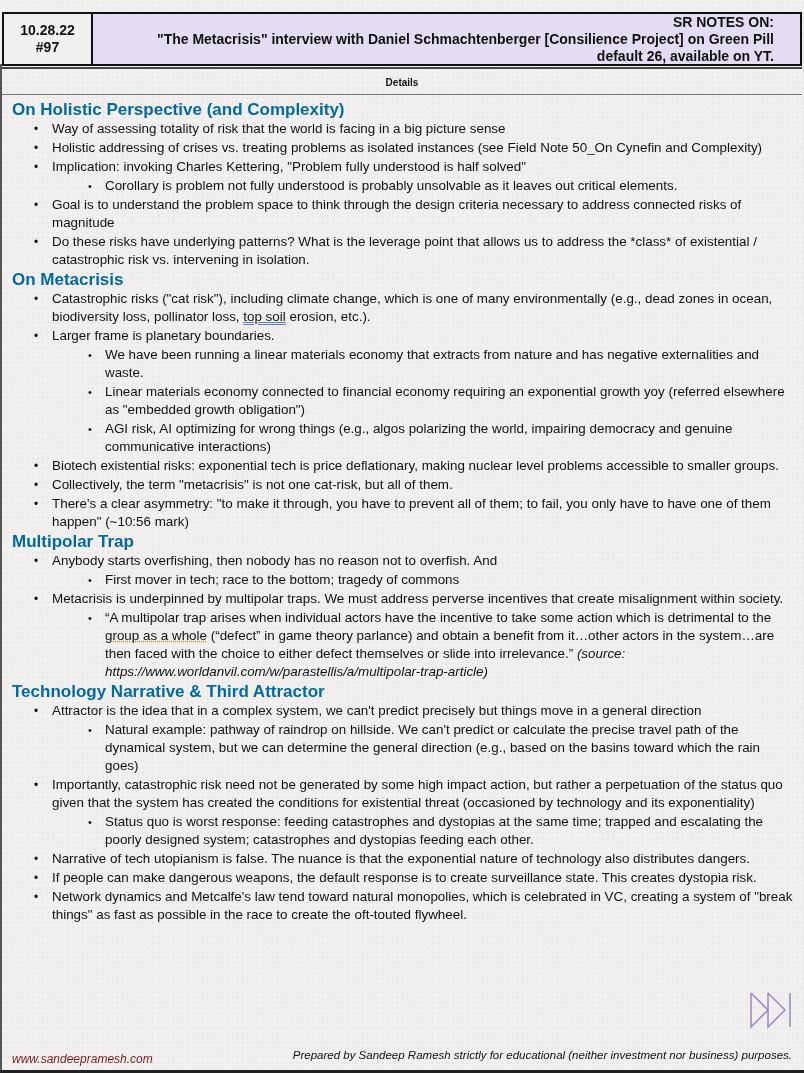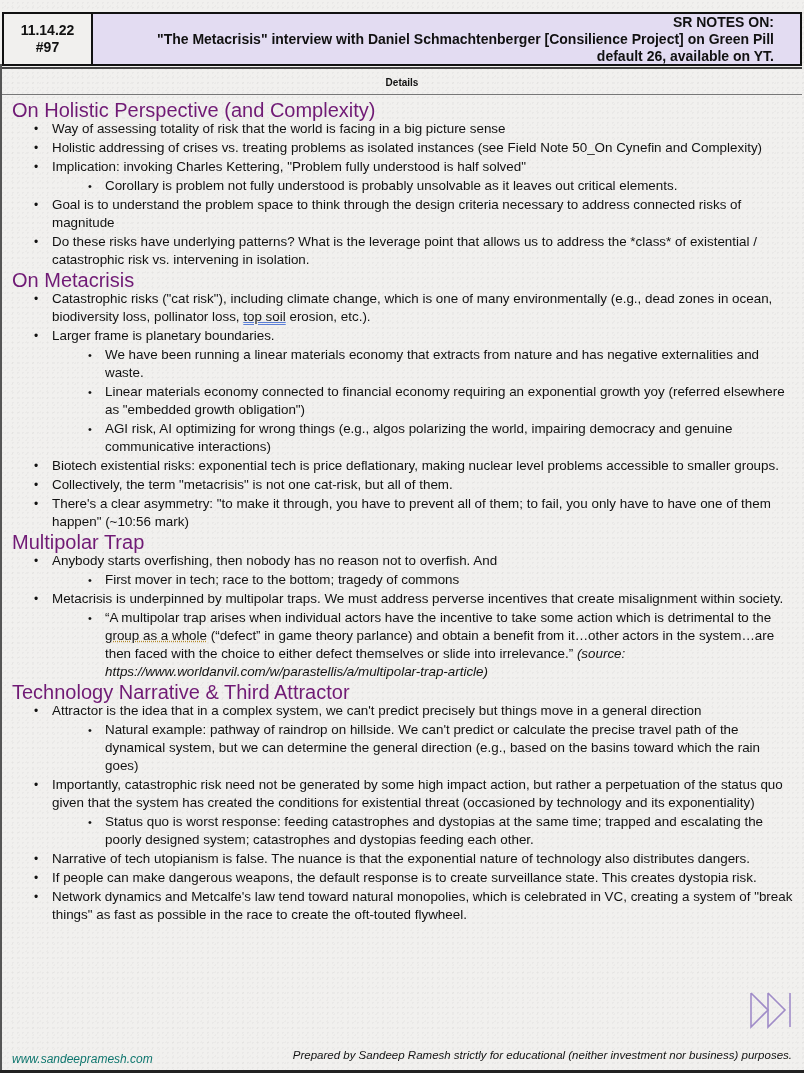--- a/index.html
+++ b/index.html
@@ -14,43 +14,43 @@
       font-family: "Liberation Sans", sans-serif;
       color: #111;
     }
     .frame-left { position: absolute; left: 0; top: 64px; width: 2px; height: 1006px; background: #555; }
     .frame-bottom { position: absolute; left: 0; bottom: 0; width: 804px; height: 3px; background: #222; }
     .header { position: absolute; left: 2px; top: 12px; width: 800px; height: 54px; display: flex; border: 2px solid #111; box-sizing: border-box; }
     .date-box { width: 87px; border-right: 2px solid #111; display: flex; flex-direction: column; align-items: center; justify-content: center; font-weight: bold; font-size: 14px; line-height: 17px; background: #f1f0ee; }
     .title-box { flex: 1; background: #e3dcf2; text-align: right; padding: 0 26px 0 6px; font-weight: bold; font-size: 14px; line-height: 17px; display: flex; flex-direction: column; justify-content: center; }
     .details-bar { position: absolute; left: 2px; top: 67px; width: 800px; height: 28px; border-bottom: 1px solid #777; text-align: center; font-weight: bold; font-size: 10px; line-height: 28px; border-top: 2px solid #444; box-sizing: border-box; }
     .content { position: absolute; left: 12px; top: 100px; width: 784px; font-size: 13.4px; line-height: 18px; }
-    .section-title { color: #701a75; font-weight: normal; font-size: 20px; line-height: 20px; }
+    .section-title { color: #0369a1; font-weight: bold; font-size: 17px; line-height: 20px; }
     ul { margin: 0; padding: 0; list-style: none; }
     li.l1 { position: relative; padding-left: 40px; margin-bottom: 1px; }
     li.l1::before { content: "\2022"; position: absolute; left: 22px; top: 0; font-size: 12px; }
     li.l2 { position: relative; padding-left: 93px; margin-bottom: 1px; }
     li.l2::before { content: "\2022"; position: absolute; left: 76px; top: 0; font-size: 11px; }
     .src { font-style: italic; }
     .u-blue { text-decoration: underline; text-decoration-color: #5b7fd6; text-decoration-style: double; margin-top: 12px; }
     .u-red { text-decoration-color: #d22; text-decoration-style: wavy; }
     .u-dot { text-decoration: underline; text-decoration-color: #b58b2a; text-decoration-style: dotted; }
     .logo { position: absolute; left: 748px; top: 990px; width: 48px; height: 40px; }
-    .footer-url { position: absolute; left: 12px; top: 1052px; font-size: 12px; font-style: italic; color: #0f766e; }
+    .footer-url { position: absolute; left: 12px; top: 1052px; font-size: 12px; font-style: italic; color: #7f1d1d; }
     .footer-note { position: absolute; right: 12px; top: 1049px; font-size: 11.5px; font-style: italic; color: #111; }
   </style>
 </head>
 <body>
 
 <div class="frame-left"></div>
 <div class="frame-bottom"></div>
 
 <div class="header">
   <div class="date-box">
-    <span>11.14.22</span>
+    <span>10.28.22</span>
     <span>#97</span>
   </div>
   <div class="title-box">
     <span>SR NOTES ON:</span>
     <span>"The Metacrisis" interview with Daniel Schmachtenberger [Consilience Project] on Green Pill</span>
     <span>default 26, available on YT.</span>
   </div>
 </div>
 
 <div class="details-bar">Details</div>

